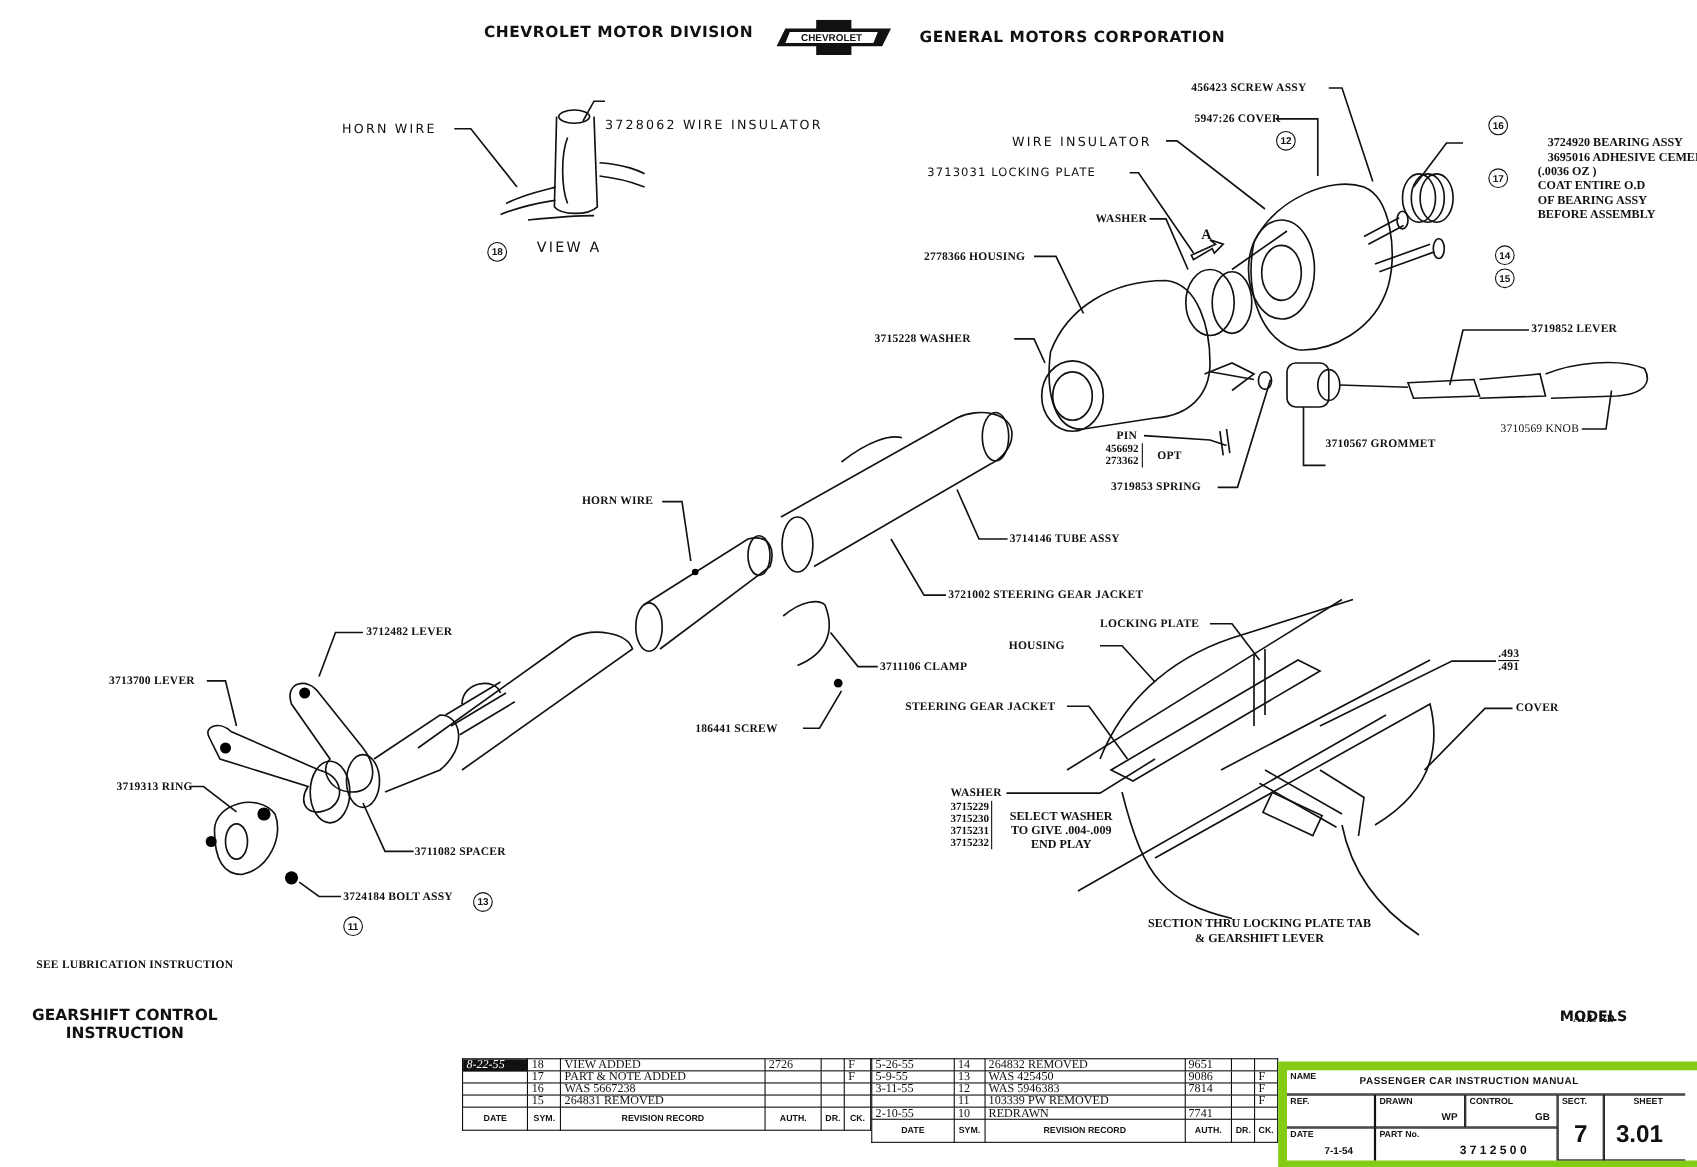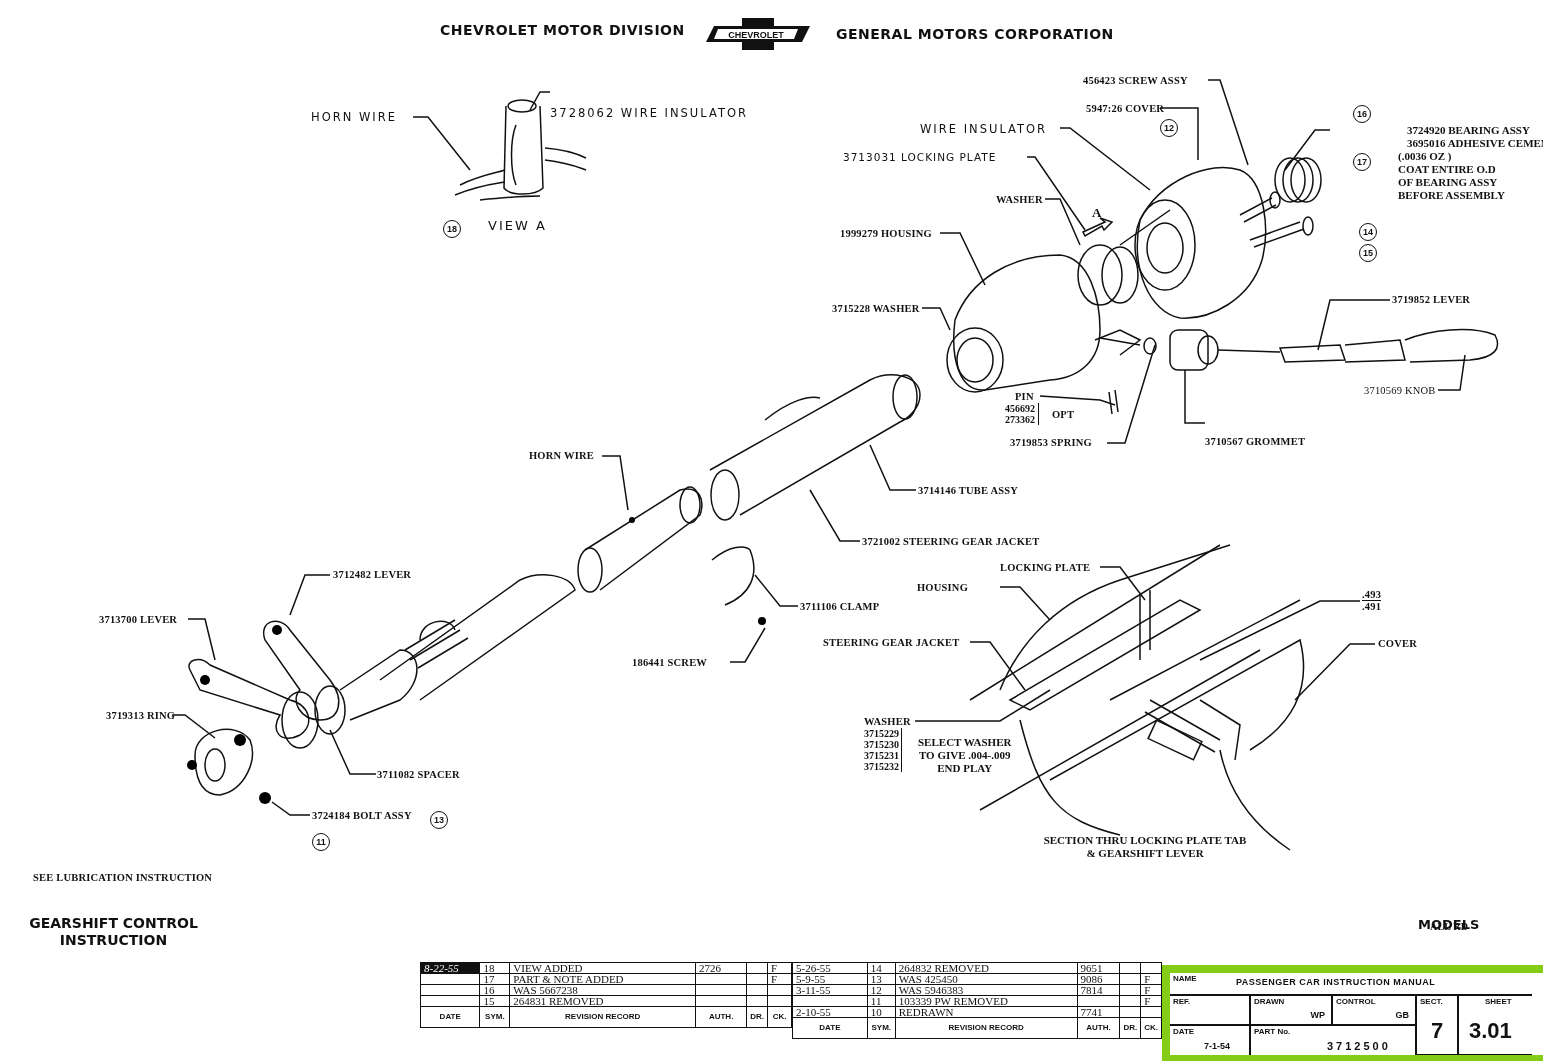--- a/index.html
+++ b/index.html
@@ -177,41 +177,41 @@
 <div class="abs" style="left:443px;top:217px;"><span class="circ">18</span></div>
 <div class="abs hand" style="left:488px;top:218px;font-size:13px;">VIEW A</div>
 
 <div class="abs lbl" style="left:1083px;top:75px;">456423 SCREW ASSY</div>
 <div class="abs lbl" style="left:1086px;top:103px;">5947:26 COVER</div>
 <div class="abs" style="left:1160px;top:116px;"><span class="circ">12</span></div>
 <div class="abs hand" style="left:920px;top:122px;">WIRE INSULATOR</div>
 <div class="abs hand" style="left:843px;top:151px;font-size:10.5px;letter-spacing:1px;">3713031 LOCKING PLATE</div>
 <div class="abs lbl" style="left:996px;top:194px;">WASHER</div>
 <div class="abs lbl" style="left:1092px;top:205px;font-size:13px;">A</div>
-<div class="abs lbl" style="left:840px;top:228px;">1999279 HOUSING</div>
-<div class="abs lbl" style="left:832px;top:303px;text-align:right;">3715228 WASHER</div>
+<div class="abs lbl" style="left:840px;top:228px;">2778366 HOUSING</div>
+<div class="abs lbl" style="left:795px;top:303px;text-align:right;">3715228 WASHER</div>
 
 <div class="abs" style="left:1353px;top:102px;"><span class="circ">16</span></div>
 <div class="abs note" style="left:1407px;top:124px;">
   <div>3724920 BEARING ASSY</div>
   <div>3695016 ADHESIVE CEMENT</div>
 </div>
 <div class="abs" style="left:1353px;top:150px;"><span class="circ">17</span></div>
 <div class="abs note" style="left:1398px;top:150px;">
   <div>(.0036 OZ )</div>
   <div>COAT ENTIRE O.D</div>
   <div>OF BEARING ASSY</div>
   <div>BEFORE ASSEMBLY</div>
 </div>
 <div class="abs" style="left:1359px;top:220px;"><span class="circ">14</span></div>
 <div class="abs" style="left:1359px;top:241px;"><span class="circ">15</span></div>
 
 <div class="abs lbl" style="left:1392px;top:294px;">3719852 LEVER</div>
 <div class="abs lbl" style="left:1364px;top:385px;font-weight:normal;">3710569 KNOB</div>
-<div class="abs lbl" style="left:1205px;top:436px;font-family:Liberation Serif, serif;">3710567 GROMMET</div>
+<div class="abs lbl" style="left:1205px;top:398px;font-family:Liberation Serif, serif;">3710567 GROMMET</div>
 <div class="abs lbl" style="left:1015px;top:391px;">PIN</div>
 <div class="abs note" style="left:1005px;top:403px;font-size:10px;line-height:11px;border-right:1.3px solid #111;padding-right:3px;">
   <div>456692</div>
   <div>273362</div>
 </div>
 <div class="abs lbl" style="left:1052px;top:409px;"><span>OPT</span></div>
 <div class="abs lbl" style="left:1010px;top:437px;">3719853 SPRING</div>
 
 <div class="abs lbl" style="left:918px;top:485px;">3714146 TUBE ASSY</div>
 <div class="abs lbl" style="left:529px;top:450px;">HORN WIRE</div>

